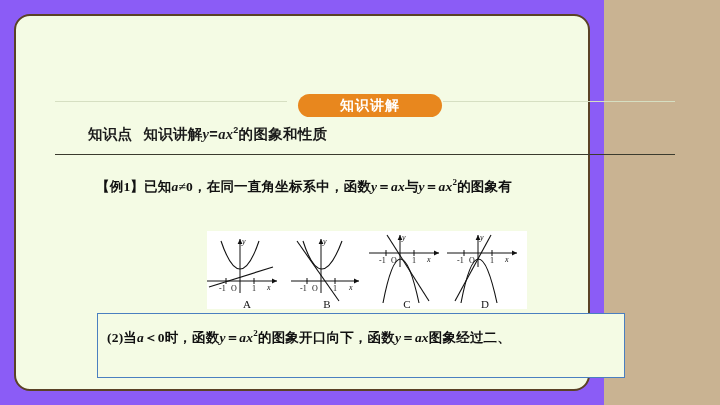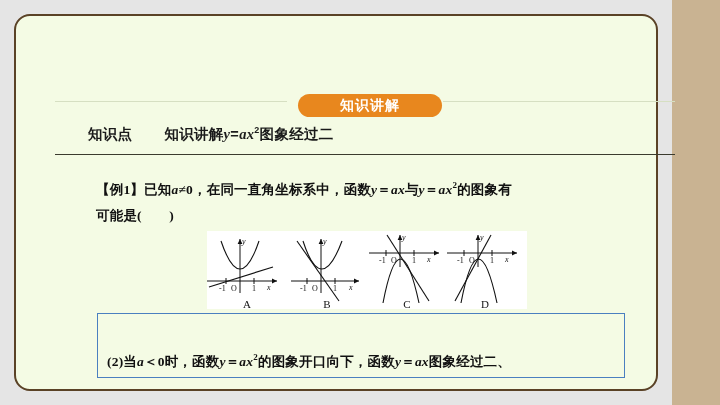--- a/index.html
+++ b/index.html
@@ -10,23 +10,23 @@
     width: 720px;
     height: 405px;
     overflow: hidden;
     background: #c9b392;
     font-family: "Liberation Serif", "DejaVu Serif", serif;
   }
 
   
   #slide {
     position: relative;
-    width: 672px;
+    width: 604px;
     height: 405px;
-    background: #e5e5e5;
+    background: #8b5cf6;
     box-sizing: border-box;
   }
   #frame-border {
     position: absolute;
     left: 14px;
     top: 14px;
     right: 14px;
     bottom: 14px;
     border: 2px solid #5a4226;
     border-radius: 16px;
@@ -83,21 +83,21 @@
     position: absolute;
     left: 88px;
     top: 125px;
     font-family: "Liberation Sans", "DejaVu Sans", sans-serif;
     font-weight: bold;
     font-size: 14.5px;
     color: #1a1a1a;
     white-space: nowrap;
     letter-spacing: 0.3px;
   }
-  #kp-title .kp-label { margin-right: 32px; }
+  #kp-title .kp-label { margin-right: 11px; }
   #kp-title .mathv {
     font-family: "Liberation Serif", "DejaVu Serif", serif;
     font-style: italic;
     font-weight: bold;
   }
   #kp-title sup { font-size: 9px; vertical-align: super; }
 
   #kp-rule {
     position: absolute;
     left: 55px;
@@ -110,21 +110,21 @@
   
   #example-block {
     position: absolute;
     left: 96px;
     top: 172px;
     width: 540px;
     color: #111111;
     font-family: "Liberation Serif", "DejaVu Serif", serif;
     font-weight: bold;
     font-size: 13.5px;
-    line-height: 26px;
+    line-height: 21px;
     letter-spacing: 0.2px;
   }
   .mi {
     font-style: italic;
     font-family: "Liberation Serif", "DejaVu Serif", serif;
   }
   .sup2 { font-size: 9px; vertical-align: super; }
 
   
   #figure {
@@ -167,45 +167,43 @@
     position: absolute;
     left: 9px;
     top: 6px;
     width: 512px;
     color: #111111;
     font-family: "Liberation Serif", "DejaVu Serif", serif;
     font-weight: bold;
     font-size: 13.5px;
     line-height: 27px;
     letter-spacing: 0.2px;
-    margin-top: 24px;
   }
 </style>
 </head>
 <body>
 
 <div id="slide">
   <div id="frame-border"></div>
 
   <div id="content">
 
     <div id="header-band">
       <div id="header-rule-left"></div>
       <div id="header-rule-right"></div>
       <div id="badge">知识讲解</div>
     </div>
 
     <div id="kp-title">
-      <span class="kp-label">知识点</span><span>知识讲解</span><span class="mathv">y</span><span>=</span><span class="mathv">a</span><span class="mathv">x</span><sup>2</sup><span>图象经过二</span>
+      <span class="kp-label">知识点</span><span>知识讲解</span><span class="mathv">y</span><span>=</span><span class="mathv">a</span><span class="mathv">x</span><sup>2</sup><span>的图象和性质</span>
     </div>
     <div id="kp-rule"></div>
 
     <div id="example-block">
       <div><span>【例1】</span><span>已知</span><span class="mi">a</span><span>≠0，在同一直角坐标系中，函数</span><span class="mi">y</span><span>＝</span><span class="mi">ax</span><span>与</span><span class="mi">y</span><span>＝</span><span class="mi">ax</span><sup class="sup2">2</sup><span>的图象有</span></div>
-      <div>可能是(　　)</div>
     </div>
 
     <div id="figure">
 
       <div class="panel" style="left:0px;">
         <svg width="80" height="78" viewBox="0 0 80 78">
           <g stroke="#111" fill="none" stroke-width="1">
             <line x1="0" y1="50" x2="70" y2="50"></line>
             <polygon points="70,50 65,47.6 65,52.4" fill="#111" stroke="none"></polygon>
             <line x1="33" y1="62" x2="33" y2="8"></line>

